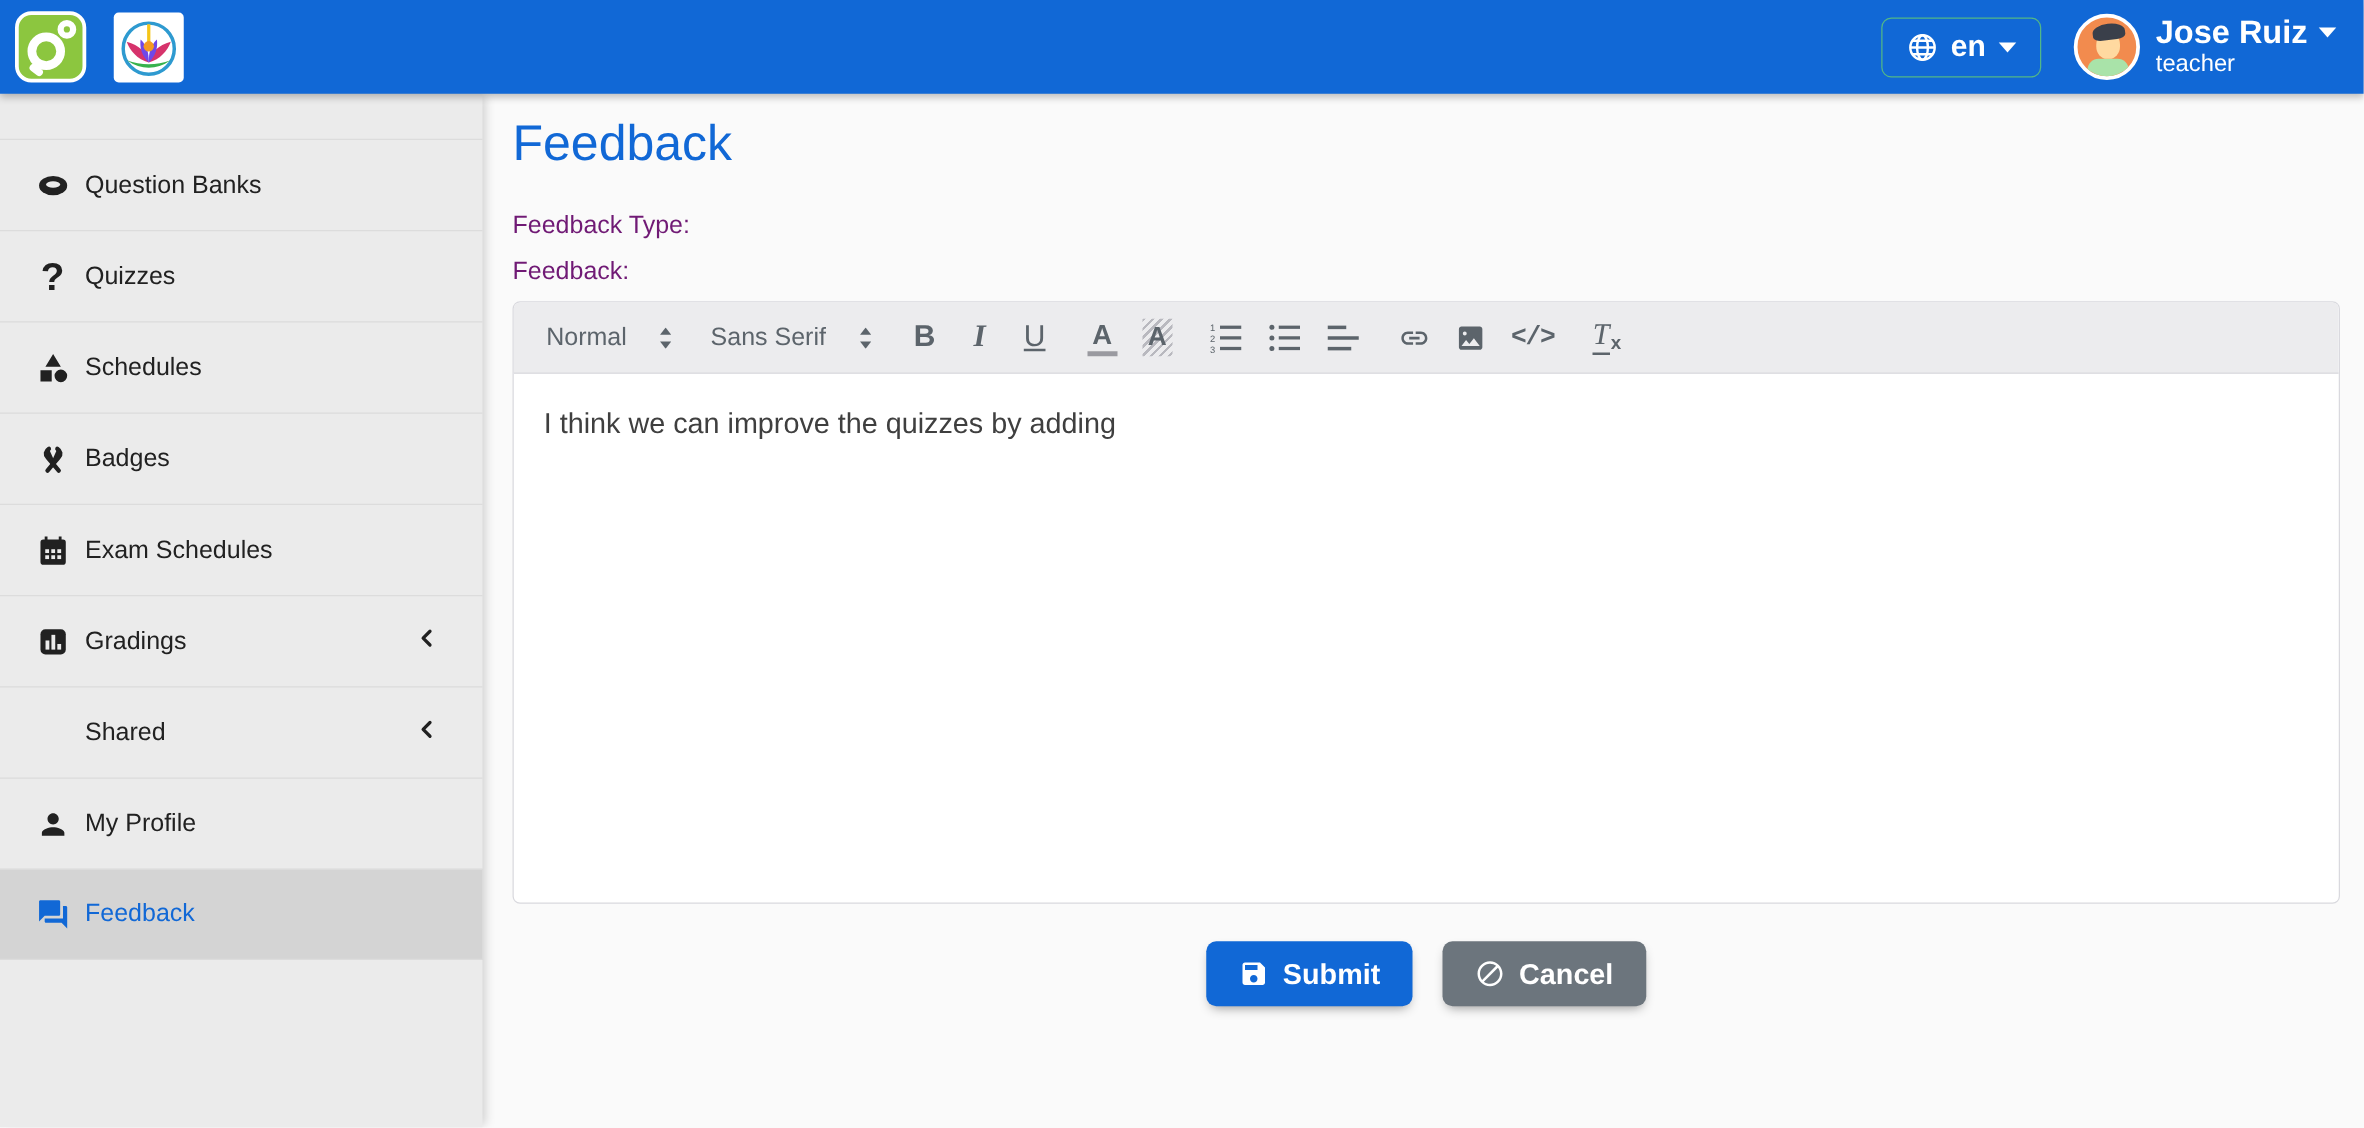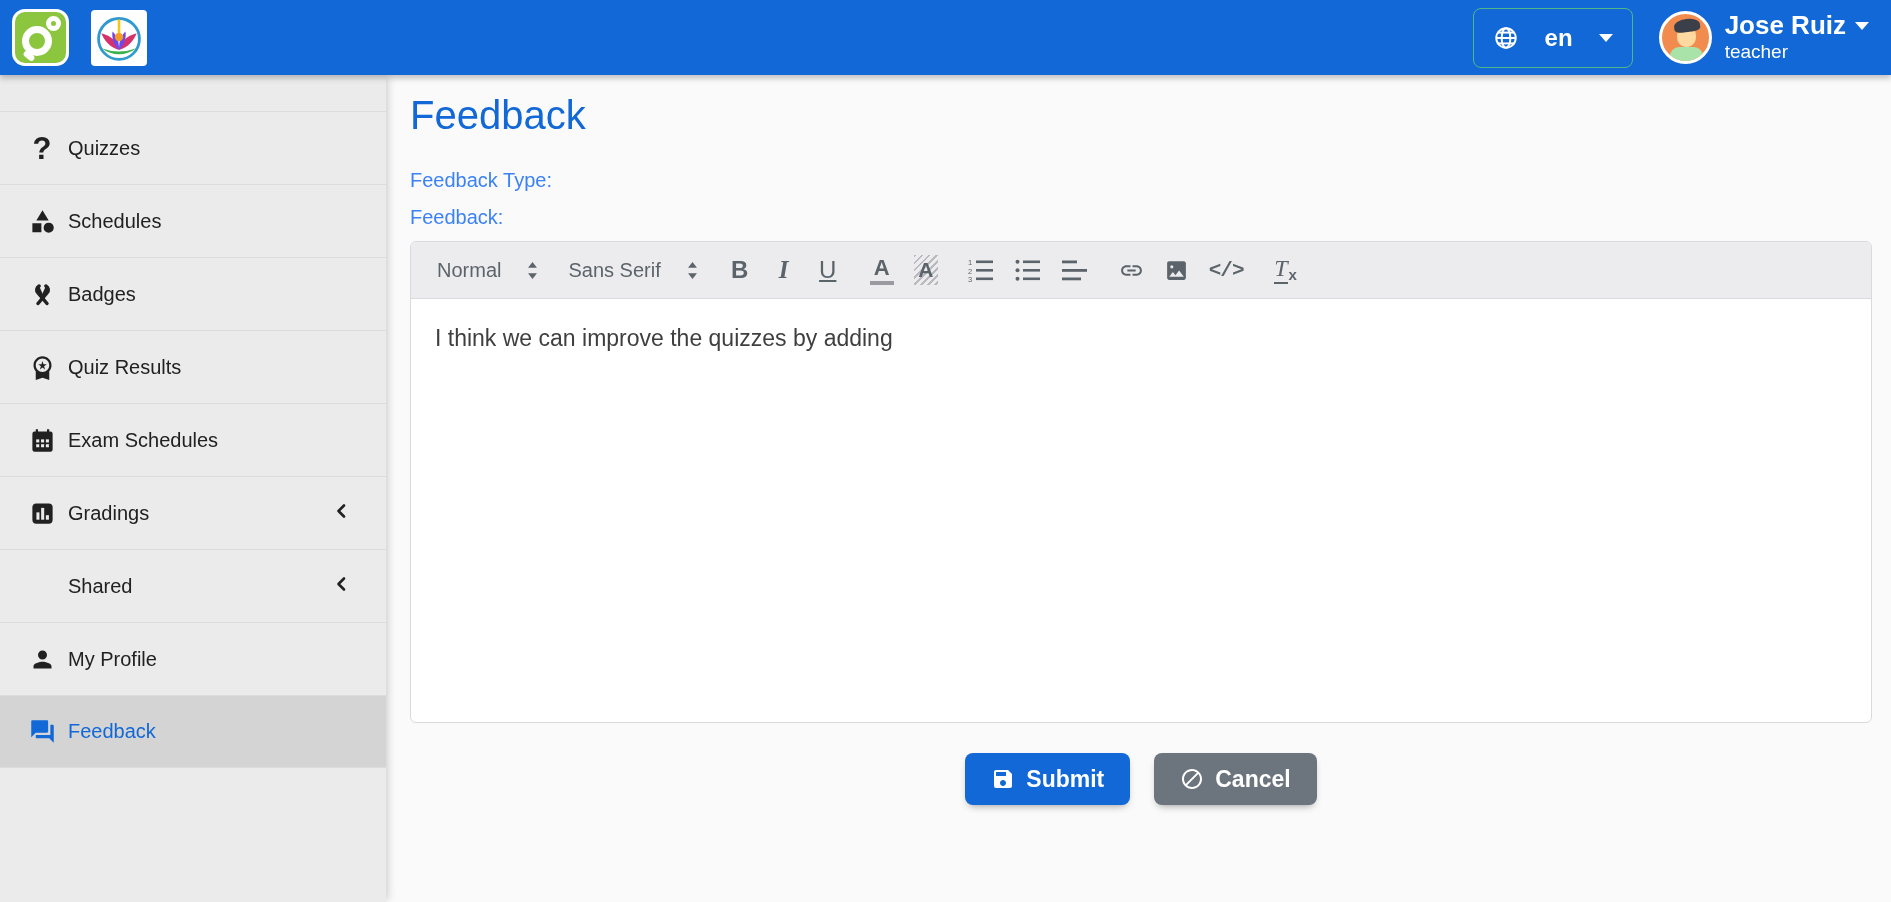--- a/index.html
+++ b/index.html
@@ -22,21 +22,21 @@
     display:flex;align-items:center;justify-content:space-between;padding:0 22px 0 12px;
     box-shadow:0 3px 6px rgba(0,0,0,.25);z-index:30;}
   .brand{display:flex;align-items:center;gap:22px;height:100%;}
   .logo-green{width:57px;height:57px;background:#8cc63f;border:3px solid #fff;border-radius:13px;position:relative;}
   .logo-green .big-ring{position:absolute;left:7px;top:14px;width:30px;height:30px;border:7px solid #fff;border-radius:50%;}
   .logo-green .small-ring{position:absolute;right:5px;top:4px;width:15px;height:15px;border:5px solid #fff;border-radius:50%;}
   .logo-green .tail{position:absolute;left:8px;bottom:4px;width:12px;height:6px;background:#fff;border-radius:3px;transform:rotate(38deg);}
   .logo-lotus{width:56px;height:56px;background:#fff;border-radius:4px;display:flex;align-items:center;justify-content:center;}
 
   .topbar-right{display:flex;align-items:center;gap:26px;}
-  .lang-btn{display:flex;align-items:center;gap:26px;height:60px;padding:0 19px;border:1px solid #52b788;
+  .lang-btn{display:flex;align-items:center;gap:10px;height:48px;padding:0 19px;border:1px solid #52b788;
     border-radius:8px;color:#fff;cursor:pointer;background:transparent;}
   .lang-code{font-size:24px;font-weight:bold;color:#fff;}
   .caret-down{width:0;height:0;border-left:7px solid transparent;border-right:7px solid transparent;border-top:8px solid #fff;}
   .user-menu{display:flex;gap:13px;cursor:pointer;}
   .avatar{width:53px;height:53px;border-radius:50%;border:3px solid #fff;background:#f28b4e;position:relative;overflow:hidden;}
   .av-hair{position:absolute;left:12px;top:5px;width:26px;height:13px;background:#3a3f4a;border-radius:55% 55% 30% 30%;transform:rotate(-7deg);}
   .av-face{position:absolute;left:15px;top:11px;width:19px;height:22px;background:#ffd9a0;border-radius:50% 50% 45% 45%;}
   .av-shirt{position:absolute;left:8px;bottom:-2px;width:33px;height:16px;background:#a9e3a9;border-radius:9px 9px 0 0;}
   .user-text{display:flex;flex-direction:column;line-height:1.15;}
   .user-name-row{display:flex;align-items:center;gap:9px;}
@@ -54,21 +54,21 @@
   .mi-icon{width:28px;height:28px;display:flex;align-items:center;justify-content:center;flex:0 0 28px;}
   .mi-icon svg{width:27px;height:27px;fill:currentColor;}
   .mi-q{font-size:31px;font-weight:800;line-height:1;}
   .mi-label{margin-left:12px;font-size:20px;}
   .mi-chevron{position:absolute;right:36px;top:50%;transform:translateY(-50%);}
   .mi-chevron svg{width:16px;height:16px;stroke:currentColor;stroke-width:2.6;fill:none;stroke-linecap:round;stroke-linejoin:round;}
 
   
   .content{position:absolute;left:386px;top:75px;width:1505px;height:827px;padding:0 19px 0 24px;background:var(--content-bg);}
   .page-title{margin-top:16px;font-size:40px;font-weight:500;color:var(--primary);line-height:48px;}
-  .field-label{display:block;margin-top:30px;font-size:20px;color:#3b82f6;}
+  .field-label{display:block;margin-top:30px;font-size:20px;color:#701a75;}
   .select{margin-top:12px;width:237px;height:50px;background:#fff;border:1px solid #c9c9c9;border-radius:8px;
     display:flex;align-items:center;justify-content:space-between;padding:0 18px;cursor:pointer;}
   .select-value{font-size:22px;color:#4a545e;}
   .select svg{width:22px;height:13px;stroke:#3a3a3a;stroke-width:2.6;fill:none;stroke-linecap:round;stroke-linejoin:round;}
   .field-label.second{margin-top:14px;}
 
   .editor{margin-top:12px;border:1px solid var(--editor-border);border-radius:6px;background:#fff;overflow:hidden;}
   .ql-toolbar{height:57px;background:#ececee;border-bottom:1px solid var(--editor-border);
     display:flex;align-items:center;padding:0 26px;color:var(--tool-ink);gap:30px;}
   .tgroup{display:flex;align-items:center;gap:20px;}
@@ -147,20 +147,29 @@
         </div>
         <span class="user-role">teacher</span>
       </div>
     </div>
   </div>
 </header>
 
 <aside class="sidebar">
   <nav class="menu">
 
+    <div class="menu-item">
+      <span class="mi-icon">
+        <svg viewBox="0 0 24 24">
+            <ellipse cx="12" cy="12" rx="10" ry="6.8"></ellipse>
+            <ellipse cx="12" cy="11.2" rx="5" ry="2.3" fill="#ebebeb"></ellipse>
+          </svg>
+      </span>
+      <span class="mi-label">Question Banks</span>
+    </div>
 
     <div class="menu-item">
       <span class="mi-icon">
           <span class="mi-q">?</span>
         </span>
       <span class="mi-label">Quizzes</span>
     </div>
 
     <div class="menu-item">
       <span class="mi-icon">
@@ -174,28 +183,20 @@
     <div class="menu-item">
       <span class="mi-icon">
         <svg viewBox="0 0 24 24" fill="none" stroke="currentColor" stroke-width="3.1" stroke-linecap="round">
           <path d="M9 4.5c-2.4 1.6-2.9 4-1 6l8 9.5"></path>
           <path d="M15 4.5c2.4 1.6 2.9 4 1 6l-8 9.5"></path>
         </svg>
       </span>
       <span class="mi-label">Badges</span>
     </div>
 
-    <div class="menu-item">
-      <span class="mi-icon">
-        <svg viewBox="0 0 24 24">
-            <path d="M9.68 13.69 12 11.93l2.31 1.76-.88-2.85L15.75 9h-2.84L12 6.19 11.09 9H8.25l2.31 1.84-.88 2.85zM20 10c0-4.42-3.58-8-8-8s-8 3.58-8 8c0 2.03.76 3.87 2 5.28V23l6-2 6 2v-7.72c1.24-1.41 2-3.25 2-5.28zm-8-6c3.31 0 6 2.69 6 6s-2.69 6-6 6-6-2.69-6-6 2.69-6 6-6z"></path>
-          </svg>
-      </span>
-      <span class="mi-label">Quiz Results</span>
-    </div>
 
     <div class="menu-item">
       <span class="mi-icon">
         <svg viewBox="0 0 24 24">
           <path d="M19 4h-1V2h-2v2H8V2H6v2H5a2 2 0 0 0-2 2v14a2 2 0 0 0 2 2h14a2 2 0 0 0 2-2V6a2 2 0 0 0-2-2z"></path>
           <rect x="6.4" y="11" width="2.7" height="2.7" fill="#ebebeb"></rect>
             <rect x="10.7" y="11" width="2.7" height="2.7" fill="#ebebeb"></rect>
             <rect x="15" y="11" width="2.7" height="2.7" fill="#ebebeb"></rect>
           <rect x="6.4" y="15.3" width="2.7" height="2.7" fill="#ebebeb"></rect>
             <rect x="10.7" y="15.3" width="2.7" height="2.7" fill="#ebebeb"></rect>

